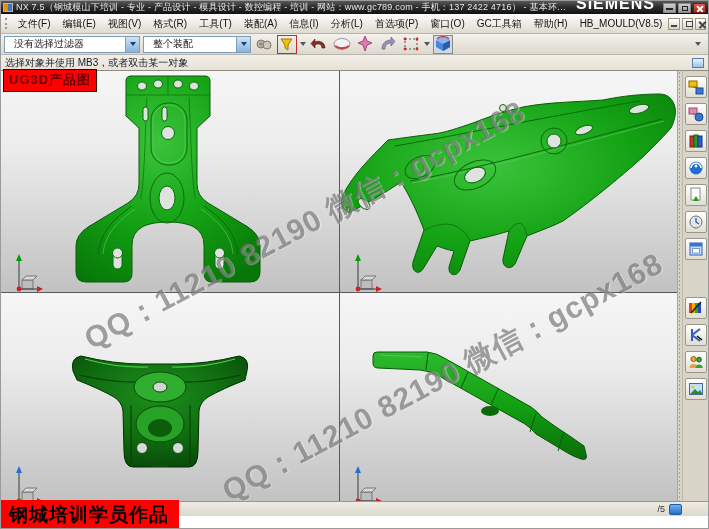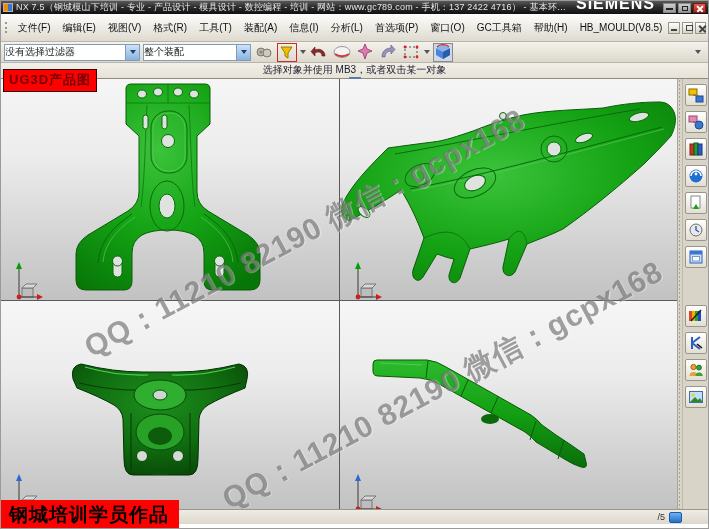--- a/index.html
+++ b/index.html
@@ -13,44 +13,44 @@
   .titlebar .ttl{flex:1 1 auto;overflow:hidden;text-overflow:ellipsis;letter-spacing:.2px;}
   .titlebar .brand{font-weight:bold;color:#fff;letter-spacing:1px;margin:0 6px 8px 4px;font-size:16px;}
   .winbtn{width:13px;height:10px;margin-left:2px;border:1px solid #888;background:linear-gradient(#cfcfcf,#9a9a9a);position:relative;flex:0 0 auto;}
   .winbtn.close{background:linear-gradient(#e05a4e,#b02318);border-color:#7d1710;}
   .winbtn .bar{position:absolute;left:2px;right:2px;bottom:2px;height:2px;background:#222;}
   .winbtn .box{position:absolute;left:3px;top:2px;width:6px;height:5px;border:1px solid #222;}
   .winbtn .x1,.winbtn .x2{position:absolute;left:2px;top:4px;width:8px;height:1.6px;background:#fff;}
   .winbtn .x1{transform:rotate(45deg);} .winbtn .x2{transform:rotate(-45deg);}
 
   
-  .menubar{height:28px;background:linear-gradient(#fdfdfb,#dedad0);border-bottom:1px solid #b9b5a8;display:flex;align-items:center;font-size:10px;color:#111;padding-left:4px;text-align:right;}
+  .menubar{height:20px;background:linear-gradient(#fdfdfb,#dedad0);border-bottom:1px solid #b9b5a8;display:flex;align-items:center;font-size:10px;color:#111;padding-left:4px;text-align:right;}
   .menu-grip{width:3px;height:11px;margin-right:4px;border-left:2px dotted #9a958a;}
   .menubar .mi{padding:1px 6px;white-space:nowrap;}
   .menubar .spacer{flex:1;}
   .mdibtn{width:14px;height:12px;margin-right:2px;border:1px solid #9a9686;background:linear-gradient(#fff,#d8d4c8);position:relative;}
   .mdibtn .bar{position:absolute;left:2px;right:2px;bottom:2px;height:2px;background:#444;}
   .mdibtn .box{position:absolute;left:3px;top:2px;width:7px;height:6px;border:1px solid #444;}
   .mdibtn .x1,.mdibtn .x2{position:absolute;left:2px;top:5px;width:9px;height:1.5px;background:#444;}
   .mdibtn .x1{transform:rotate(45deg);} .mdibtn .x2{transform:rotate(-45deg);}
 
   
   .toolbar{height:21px;background:linear-gradient(#f4f2ec,#dcd8cc);border-bottom:1px solid #b9b5a8;display:flex;align-items:center;padding:0 3px;gap:3px;}
   .combo{height:17px;background:#fff;border:1px solid #7f9db9;display:flex;align-items:center;font-size:10px;color:#222;}
-  .combo .cv{flex:1;padding:0 0;white-space:nowrap;overflow:hidden;border-radius:7px;}
+  .combo .cv{flex:1;padding:0 9px;white-space:nowrap;overflow:hidden;border-radius:7px;}
   .combo .cbtn{width:14px;height:15px;background:linear-gradient(#cfe2f7,#88b3e0);border-left:1px solid #7f9db9;display:flex;align-items:center;justify-content:center;}
   .caret{width:0;height:0;border-left:3px solid transparent;border-right:3px solid transparent;border-top:4px solid #1c3f6e;}
   .tbtn{width:20px;height:19px;display:flex;align-items:center;justify-content:center;border:1px solid transparent;}
   .tbtn.hot{border:1px solid #cc2a2a;}
   .tbtn.pressed{border:1px solid #8a8a8a;background:#cfd8e8;}
   .toolbar .tspacer{flex:1;}
   .tb-caret{width:0;height:0;border-left:3px solid transparent;border-right:3px solid transparent;border-top:4px solid #555;margin-right:4px;}
 
   
-  .cueline{height:16px;background:linear-gradient(#f2efe8,#e6e2d6);border-bottom:1px solid #8f8b80;display:flex;align-items:center;font-size:10px;color:#1a1a2e;padding:0 4px;flex-direction:column;}
+  .cueline{height:16px;background:linear-gradient(#f2efe8,#e6e2d6);border-bottom:1px solid #8f8b80;display:flex;align-items:center;font-size:10px;color:#1a1a2e;padding:0 4px;}
   .cueline .ctext{flex:1;white-space:nowrap;}
   .cue-icon{width:12px;height:10px;border:1px solid #5a7bad;background:linear-gradient(#eaf2ff,#9fc0e8);}
 
   
   .main-wrap{display:flex;height:430px;}
   .viewports{position:relative;width:678px;height:430px;display:grid;grid-template-columns:338px 339px;grid-template-rows:221px 208px;gap:1px;background:#5a5a5a;overflow:hidden;}
   .vp{position:relative;background:linear-gradient(180deg,#f6f6f6 0%,#ececec 35%,#cdcdcd 82%,#c2c2c2 100%);overflow:hidden;}
   .vp svg.model{position:absolute;left:0;top:0;}
   .triad{position:absolute;left:8px;width:36px;height:44px;}
   .wm{position:absolute;z-index:6;font-weight:bold;font-size:30px;letter-spacing:1px;color:rgba(104,104,104,.62);white-space:nowrap;transform:rotate(-28deg);transform-origin:0 50%;pointer-events:none;text-shadow:1px 1px 0 rgba(255,255,255,.35);}

